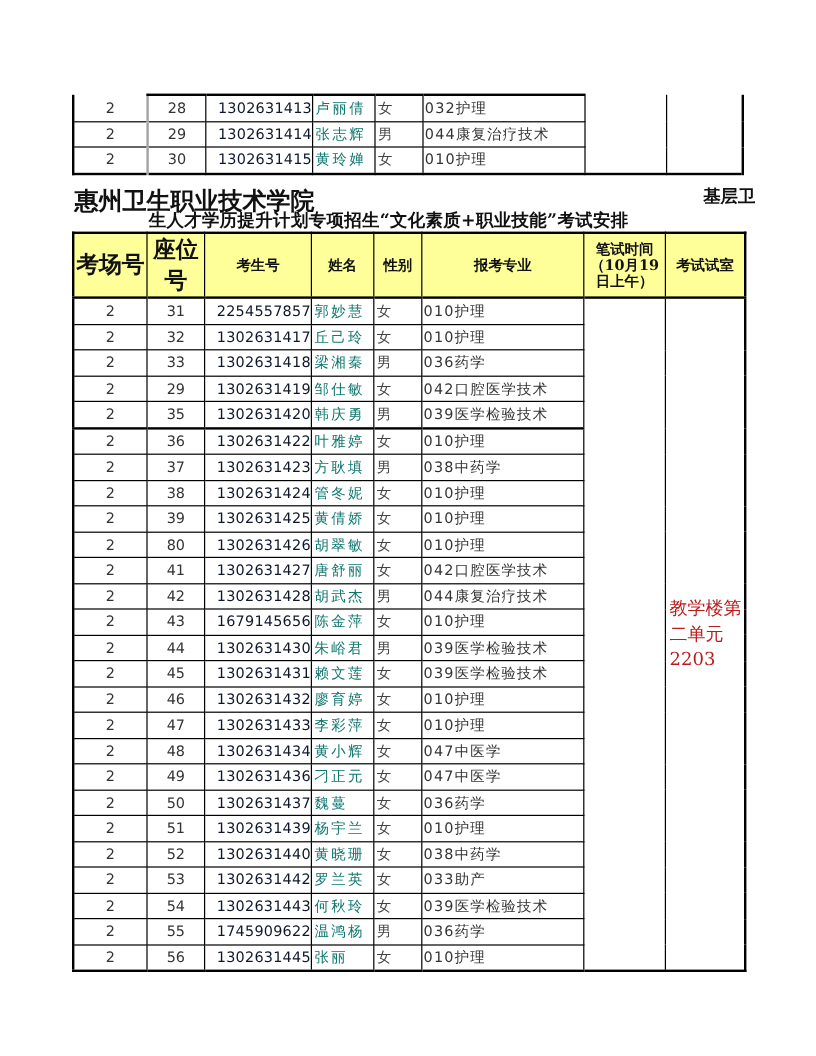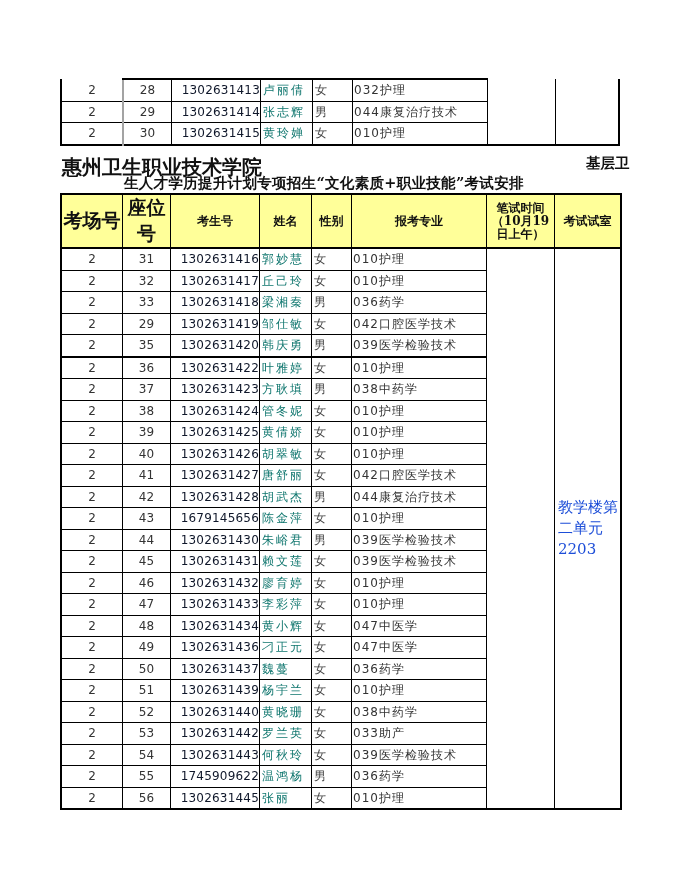--- a/index.html
+++ b/index.html
@@ -26,21 +26,21 @@
   .title1-r { position: absolute; left: 556px; top: 154px; font-size: 14.5px; font-weight: bold; font-family: "DejaVu Serif", serif; margin-left: 30px; }
   .title2 { position: absolute; left: 124px; top: 174px; font-size: 14.5px; font-weight: bold; font-family: "DejaVu Serif", serif; letter-spacing: 0.3px; }
   .main-tbl { left: 60px; top: 193px; border: 2px solid #000; }
   .main-tbl th { background: #ffff99; border: 1px solid #000; font-weight: bold; padding: 0; height: 52px; vertical-align: middle; text-align: center; }
   .main-tbl thead tr th { border-bottom: 2px solid #000; }
   .h-big { font-size: 19px; font-family: "DejaVu Serif", serif; }
   .h-small { font-size: 12px; font-family: Liberation Sans, sans-serif; }
   .h-time { font-size: 12px; line-height: 13px; font-family: "DejaVu Serif", serif; }
   .main-tbl tr.thick-top td { border-top: 2px solid #000; }
   .main-tbl td.merge-time { vertical-align: middle; border-left: 1px solid #000; }
-  .main-tbl td.merge-hall { vertical-align: middle; text-align: left; font-size: 15px; line-height: 21px; padding: 0 0 0 3px; white-space: normal; font-family: "DejaVu Serif", serif; color: #1d4ed8; border-left: 1px solid #000; }
+  .main-tbl td.merge-hall { vertical-align: middle; text-align: left; font-size: 15px; line-height: 21px; padding: 0 0 0 3px; white-space: normal; font-family: "DejaVu Serif", serif; color: #b91c1c; border-left: 1px solid #000; }
   .main-tbl tr.last td.c-room,.main-tbl tr.last td.c-seat,.main-tbl tr.last td.c-id,.main-tbl tr.last td.c-name,.main-tbl tr.last td.c-sex,.main-tbl tr.last td.c-major { border-bottom: 2px solid #000; }
 </style>
 </head>
 <body>
 
 <table class="tbl top-tbl">
   <colgroup>
     <col style="width:60px">
       <col style="width:47px">
       <col style="width:86px">
@@ -108,21 +108,21 @@
       <th class="h-small">性别</th>
       <th class="h-small">报考专业</th>
       <th class="h-time">笔试时间（10月19日上午）</th>
       <th class="h-small">考试试室</th>
     </tr>
   </thead>
   <tbody id="main-body">
       <tr>
         <td class="c-room">2</td>
         <td class="c-seat">31</td>
-        <td class="c-id">1302631416</td>
+        <td class="c-id">2254557857</td>
         <td class="c-name">郭妙慧</td>
         <td class="c-sex">女</td>
         <td class="c-major">010护理</td>
         <td class="c-time merge-time" rowspan="26"></td>
         <td class="c-hall merge-hall" rowspan="26">教学楼第二单元2203</td>
       </tr>
       <tr>
         <td class="c-room">2</td>
         <td class="c-seat">32</td>
         <td class="c-id">1302631417</td>
@@ -181,21 +181,21 @@
       <tr>
         <td class="c-room">2</td>
         <td class="c-seat">39</td>
         <td class="c-id">1302631425</td>
         <td class="c-name">黄倩娇</td>
         <td class="c-sex">女</td>
         <td class="c-major">010护理</td>
       </tr>
       <tr>
         <td class="c-room">2</td>
-        <td class="c-seat">40</td>
+        <td class="c-seat">80</td>
         <td class="c-id">1302631426</td>
         <td class="c-name">胡翠敏</td>
         <td class="c-sex">女</td>
         <td class="c-major">010护理</td>
       </tr>
       <tr>
         <td class="c-room">2</td>
         <td class="c-seat">41</td>
         <td class="c-id">1302631427</td>
         <td class="c-name">唐舒丽</td>

